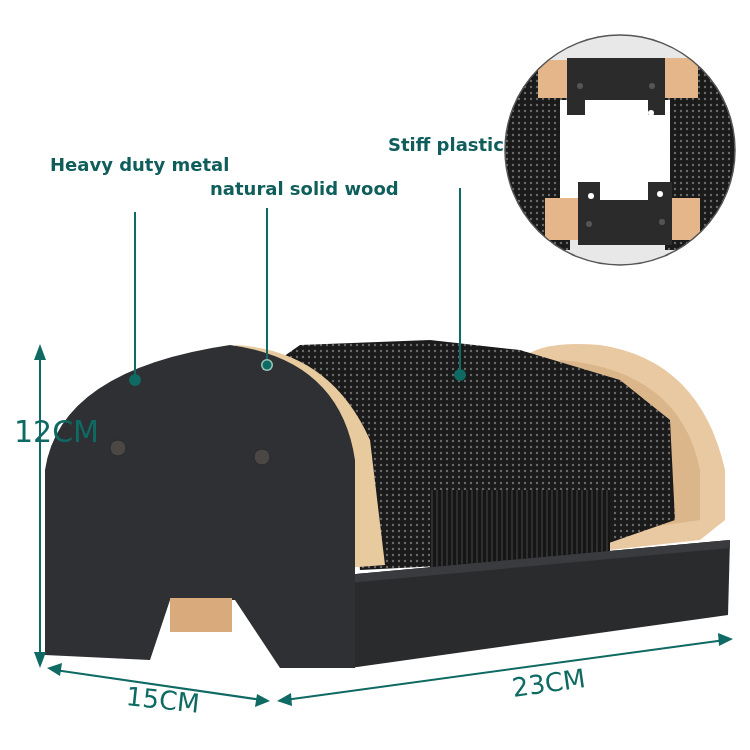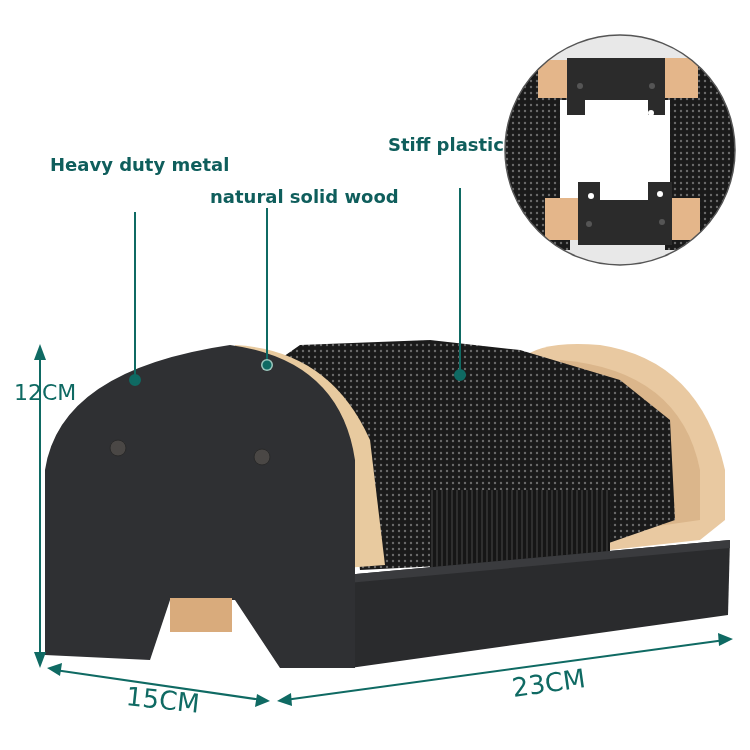--- a/index.html
+++ b/index.html
@@ -90,22 +90,22 @@
     <polygon points="270,701 255,707 257,694" stroke="none"></polygon>
     <line x1="285" y1="700" x2="725" y2="640"></line>
     <polygon points="277,701 291,693 292,706" stroke="none"></polygon>
     <polygon points="733,639 719,646 718,633" stroke="none"></polygon>
   </g>
 </svg>
 
 <div class="label" style="left:50px; top:152px;">
   <div>Heavy duty metal</div>
 </div>
-<div class="label" style="left:210px; top:184px;">
+<div class="label" style="left:210px; top:176px;">
   <div>natural solid wood</div>
 </div>
 <div class="label" style="left:388px; top:132px;">
   <div>Stiff plastic</div>
 </div>
 
-<div class="dim" style="left:14px; top:380px; font-size:22px;">12CM</div>
+<div class="dim" style="left:14px; top:414px; font-size:30px;">12CM</div>
 <div class="dim" style="left:126px; top:685px; transform:rotate(6deg);">15CM</div>
 <div class="dim" style="left:512px; top:668px; transform:rotate(-8deg);">23CM</div>
 
 </body></html>

